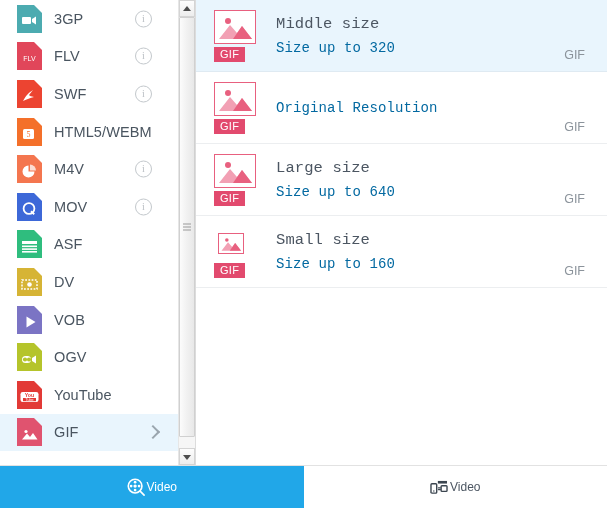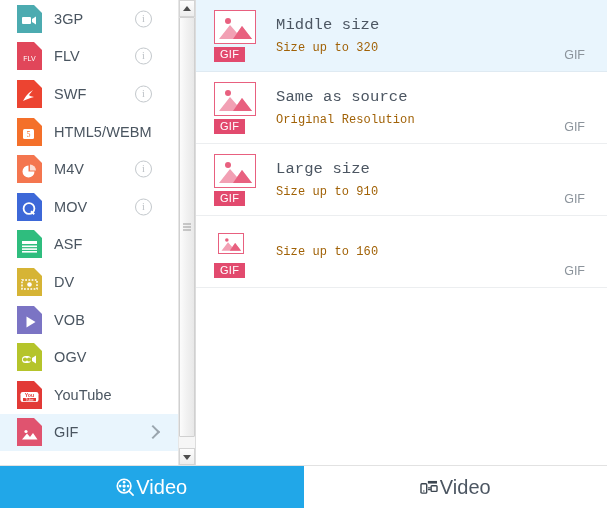--- a/index.html
+++ b/index.html
@@ -111,34 +111,34 @@
     position:absolute;left:0;bottom:0;
     background:#e24a6e;color:#ffffff;
     font-size:11px;line-height:15px;height:15px;
     padding:0 6px;letter-spacing:.3px;
     font-family:"Liberation Sans", sans-serif;
   }
   .preset-text{flex:1 1 auto;min-width:0;font-family:Liberation Mono, monospace;}
   .preset-title{
     font-size:15.5px;color:#4c5662;margin-bottom:7px;letter-spacing:.1px;
   }
-  .preset-sub{font-size:12px;color:#a16207;letter-spacing:.1px;}
+  .preset-sub{font-size:14px;color:#0369a1;letter-spacing:.1px;}
   .preset-ext{
     font-size:12.5px;color:#8b939b;flex:0 0 auto;align-self:flex-end;
     margin-bottom:9px;
   }
 
   
   .tabs{
     height:42px;flex:0 0 42px;display:flex;
     border-top:1px solid #e2e2e2;background:#ffffff;
   }
   .tab{
     flex:1 1 0;display:flex;align-items:center;justify-content:center;
-    gap:2px;font-size:20px;color:#4c5662;
+    gap:2px;font-size:12px;color:#4c5662;
     border-right:1px solid #e6e6e6;box-sizing:border-box;
     position:relative;
   }
   .tab:last-child{border-right:none;}
   .tab.active{background:#21a7e8;color:#ffffff;border-right:none;}
   .tab-ico{width:18px;height:18px;display:block;}
 </style>
 </head>
 <body>
 
@@ -336,50 +336,50 @@
         <div class="preset">
           <div class="thumb-wrap">
             <div class="thumb big"><svg viewBox="0 0 40 32" width="40" height="32">
                 <circle cx="13" cy="10" r="3" fill="#e8607f"></circle>
                 <path d="M4 28 L15 14 L22 22 L27 15 L37 28 Z" fill="#f2a0b4"></path>
                 <path d="M18 28 L27 15 L37 28 Z" fill="#e8607f"></path>
               </svg></div>
             <span class="gifbadge">GIF</span>
           </div>
           <div class="preset-text">
-            <div class="preset-title">Same as source</div>
             <div class="preset-sub">Original Resolution</div>
           </div>
           <div class="preset-ext">GIF</div>
         </div>
         <div class="preset">
           <div class="thumb-wrap">
             <div class="thumb big"><svg viewBox="0 0 40 32" width="40" height="32">
                 <circle cx="13" cy="10" r="3" fill="#e8607f"></circle>
                 <path d="M4 28 L15 14 L22 22 L27 15 L37 28 Z" fill="#f2a0b4"></path>
                 <path d="M18 28 L27 15 L37 28 Z" fill="#e8607f"></path>
               </svg></div>
             <span class="gifbadge">GIF</span>
           </div>
           <div class="preset-text">
             <div class="preset-title">Large size</div>
-            <div class="preset-sub">Size up to 910</div>
+            <div class="preset-sub">Size up to 640</div>
           </div>
           <div class="preset-ext">GIF</div>
         </div>
         <div class="preset">
           <div class="thumb-wrap">
             <div class="thumb small"><svg viewBox="0 0 40 32" width="24" height="19">
                 <circle cx="13" cy="10" r="3" fill="#e8607f"></circle>
                 <path d="M4 28 L15 14 L22 22 L27 15 L37 28 Z" fill="#f2a0b4"></path>
                 <path d="M18 28 L27 15 L37 28 Z" fill="#e8607f"></path>
               </svg></div>
             <span class="gifbadge">GIF</span>
           </div>
           <div class="preset-text">
+            <div class="preset-title">Small size</div>
             <div class="preset-sub">Size up to 160</div>
           </div>
           <div class="preset-ext">GIF</div>
         </div>
       </div>
   </div>
 
   <div class="tabs" id="tabs">
       <div class="tab active">
         <span style="display: inline-flex;">

